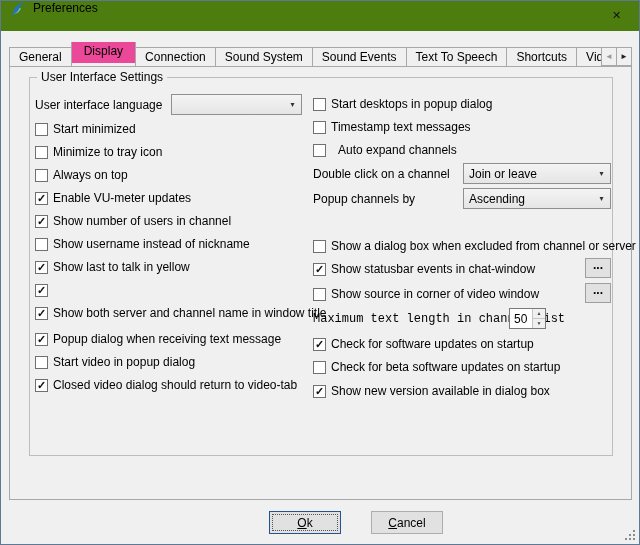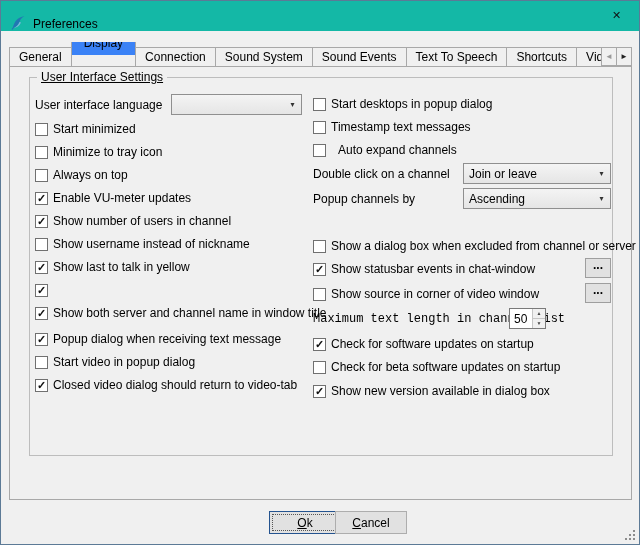--- a/index.html
+++ b/index.html
@@ -1,41 +1,41 @@
 <!DOCTYPE html>
 <html><head>
 <meta charset="utf-8">
 <style>
   * { margin:0; padding:0; box-sizing:border-box; }
   html,body { width:640px; height:545px; }
   body { font-family:"Liberation Sans", sans-serif; font-size:12px; color:#000; background:#fff; }
   .window { position:relative; width:640px; height:545px; background:#f0f0f0; border:1px solid #5c7a96; overflow:hidden; }
 
   
-  .titlebar { position:absolute; left:0; top:0; right:0; height:30px; background:#14b8a6; display:flex; align-items:flex-end; }
+  .titlebar { position:absolute; left:0; top:0; right:0; height:30px; background:#4d7c0f; display:flex; align-items:flex-start; }
   .app-icon { margin-left:9px; width:16px; height:16px; flex:none; }
   .title-text { margin-left:7px; }
   .close-btn { position:absolute; right:0; top:0; width:45px; height:29px; display:flex; align-items:center; justify-content:center; font-size:11px; color:#111; }
 
   
   .tabwrap { position:absolute; left:8px; top:41px; width:592px; height:25px; display:flex; align-items:flex-end; overflow:hidden; }
   .tab { height:19px; line-height:18px; margin-bottom:1px; padding:0 9px; background:#f0f0f0; border:1px solid #a8a8a8; border-bottom:none; white-space:nowrap; }
   .tab + .tab { margin-left:-1px; }
-  .tab.active { height:24px; line-height:22px; margin-bottom:12px; padding:0 12px; background:#3b82f6; position:relative; z-index:3; }
+  .tab.active { height:24px; line-height:22px; margin-bottom:4px; padding:0 12px; background:#ec4899; position:relative; z-index:3; }
   .tabscroll { position:absolute; top:46px; left:600px; display:flex; z-index:4; }
   .tsbtn { width:16px; height:19px; background:#f0f0f0; border:1px solid #a8a8a8; font-size:8px; line-height:17px; text-align:center; color:#222; }
   .tsbtn + .tsbtn { margin-left:-1px; }
   .tsbtn.dim { color:#999; }
 
   
   .pane { position:absolute; left:8px; top:65px; width:623px; height:434px; border:1px solid #a8a8a8; background:#f0f0f0; }
 
   
   .groupbox { position:absolute; left:28px; top:76px; width:584px; height:379px; border:1px solid #bdbdbd; }
-  .group-label { position:absolute; left:36px; top:69px; padding:0 4px; background:#f0f0f0; z-index:2;text-decoration:underline; }
+  .group-label { position:absolute; left:36px; top:69px; padding:0 4px; background:#f0f0f0; z-index:2; }
 
   
   .row { position:absolute; display:flex; align-items:flex-end; gap:5px; height:16px; white-space:nowrap; }
   .cb { width:13px; height:13px; background:#fff; border:1px solid #707070; display:flex; align-items:center; justify-content:center; flex:none; }
   .mark { display:none; font-size:11px; line-height:11px; font-weight:bold; color:#111; margin-top:-1px; }
   .cb.on .mark { display:block; }
 
   .combo { position:absolute; height:21px; background:linear-gradient(#f4f4f4,#e5e5e5); border:1px solid #8f8f8f; display:flex; align-items:center; }
   .combo .val { flex:1; padding-left:5px; overflow:hidden; }
   .combo .arrow { width:17px; text-align:center; font-size:8px; color:#333; flex:none; }
@@ -236,21 +236,21 @@
   <div class="row" style="left:312px; top:381px;">
     <span class="cb on">
         <span class="mark">✓</span>
       </span>
     <span>Show new version available in dialog box</span>
   </div>
 
   <div class="btn default" style="left:268px;">
     <span><span class="mn">O</span><span>k</span></span>
   </div>
-  <div class="btn" style="left:334px;">
+  <div class="btn" style="left:370px;">
     <span><span class="mn">C</span><span>ancel</span></span>
   </div>
 
   <svg class="grip" width="12" height="12">
     <rect x="9" y="1" width="2" height="2" fill="#8c8c8c"></rect>
     <rect x="5" y="5" width="2" height="2" fill="#8c8c8c"></rect>
     <rect x="9" y="5" width="2" height="2" fill="#8c8c8c"></rect>
     <rect x="1" y="9" width="2" height="2" fill="#8c8c8c"></rect>
     <rect x="5" y="9" width="2" height="2" fill="#8c8c8c"></rect>
     <rect x="9" y="9" width="2" height="2" fill="#8c8c8c"></rect>

